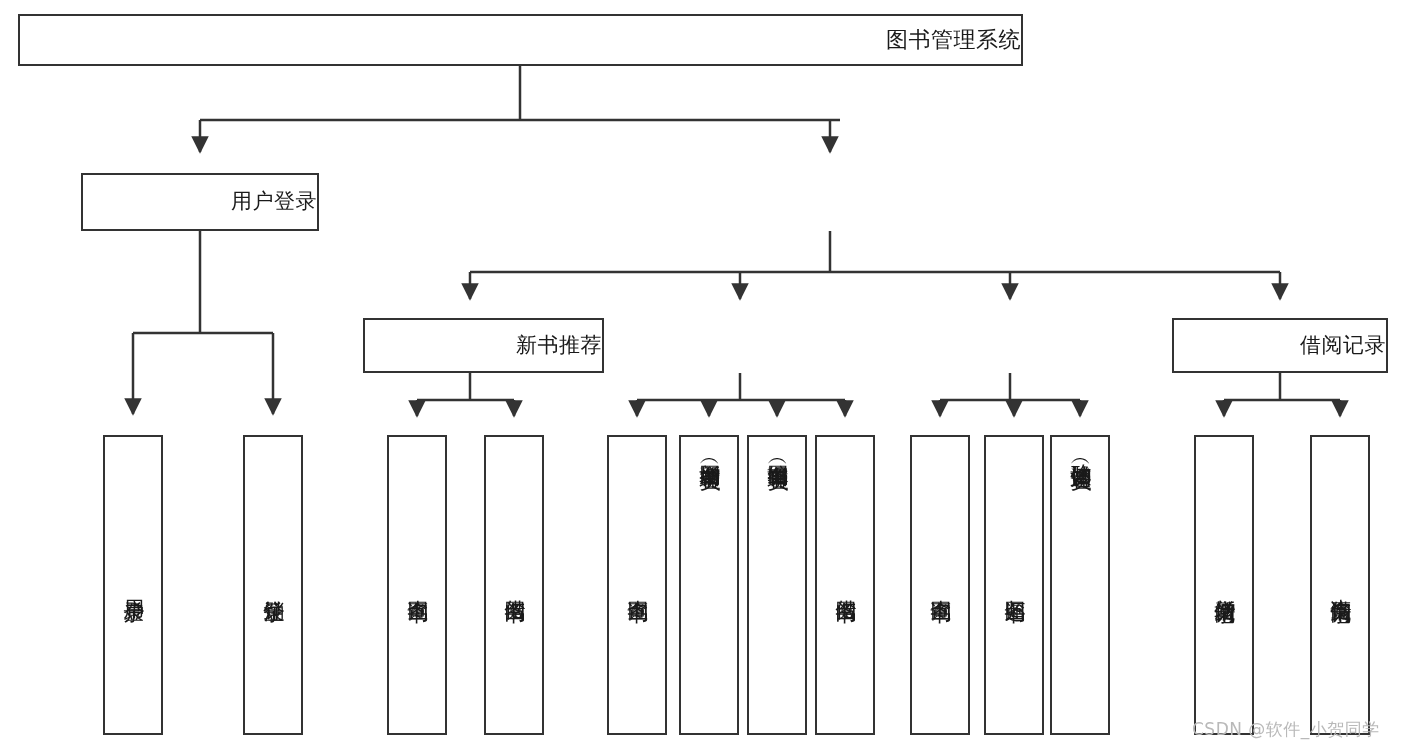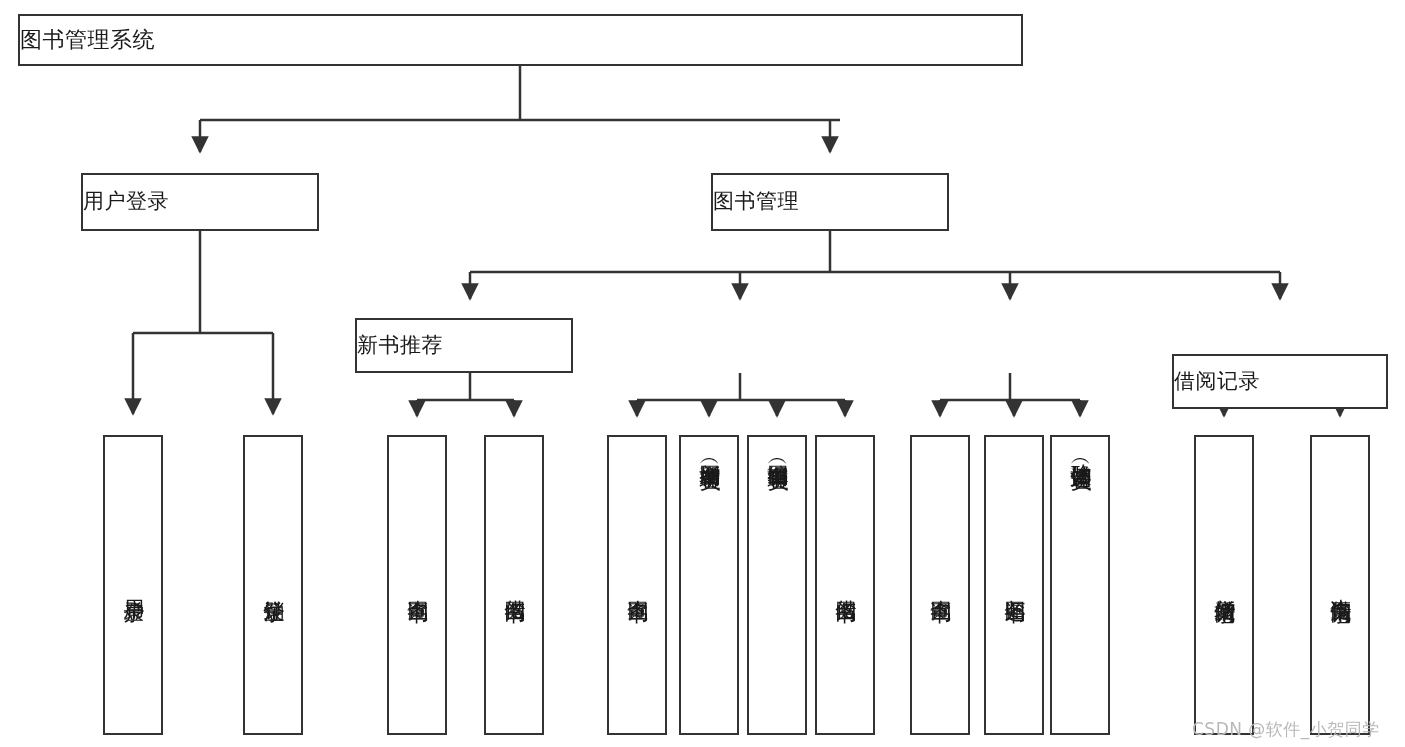--- a/index.html
+++ b/index.html
@@ -26,21 +26,21 @@
     height: 747px;
     pointer-events: none;
   }
   .node {
     position: absolute;
     box-sizing: border-box;
     background: #ffffff;
     border: 2px solid #333333;
     display: flex;
     align-items: center;
-    justify-content: flex-start;
+    justify-content: flex-end;
     color: #1a1a1a;
   }
   .node.horiz {
     font-size: 21px;
     line-height: 1.1;
     letter-spacing: 0.5px;
     white-space: nowrap;
   }
   .node.root {
     font-size: 22px;
@@ -139,28 +139,25 @@
     </g>
   </svg>
 
   <div class="node horiz root" style="left:18px; top:14px; width:1005px; height:52px;">
     <span>图书管理系统</span>
   </div>
 
   <div class="node horiz" style="left:81px; top:173px; width:238px; height:58px;">
     <span>用户登录</span>
   </div>
-  <div class="node horiz" style="left:711px; top:173px; width:238px; height:58px;">
-    <span>图书管理</span>
-  </div>
-
-  <div class="node horiz" style="left:355px; top:318px; width:218px; height:55px;">
+
+  <div class="node horiz" style="left:363px; top:318px; width:241px; height:55px;">
     <span>新书推荐</span>
   </div>
-  <div class="node horiz" style="left:1172px; top:318px; width:216px; height:55px;margin-top:36px;">
+  <div class="node horiz" style="left:1172px; top:318px; width:216px; height:55px;">
     <span>借阅记录</span>
   </div>
 
   <div class="node leaf centered" style="left:103px; top:435px; width:60px; height:300px;">
     <span class="vtext">用户登录</span>
   </div>
   <div class="node leaf centered" style="left:243px; top:435px; width:60px; height:300px;">
     <span class="vtext">注销登录</span>
   </div>
 

